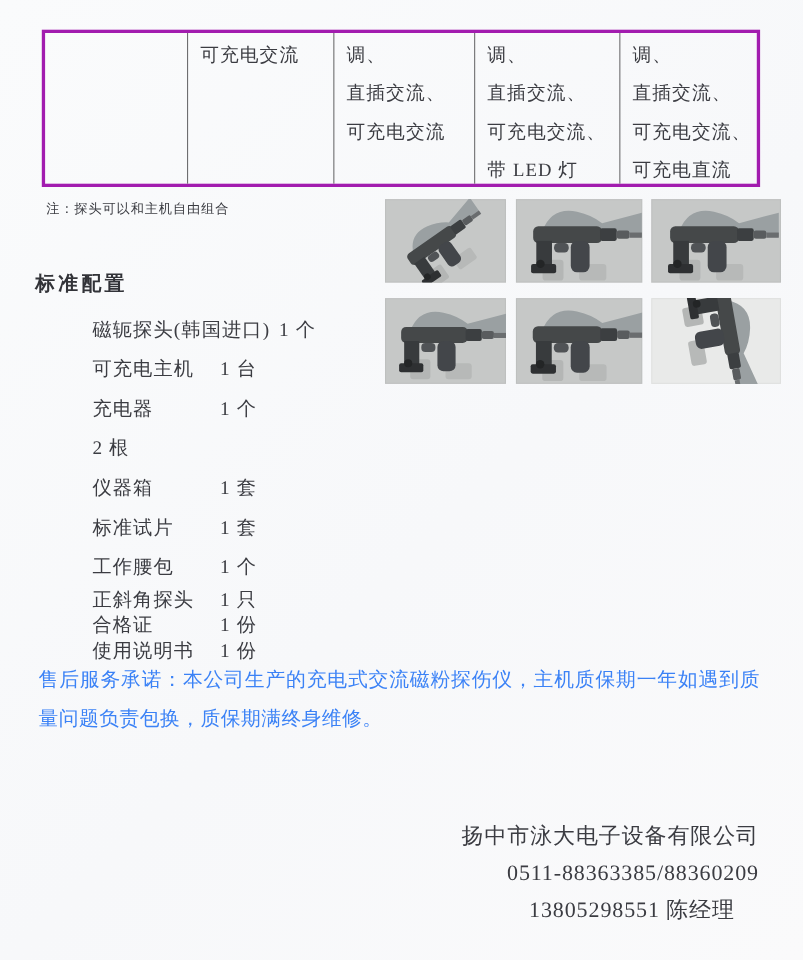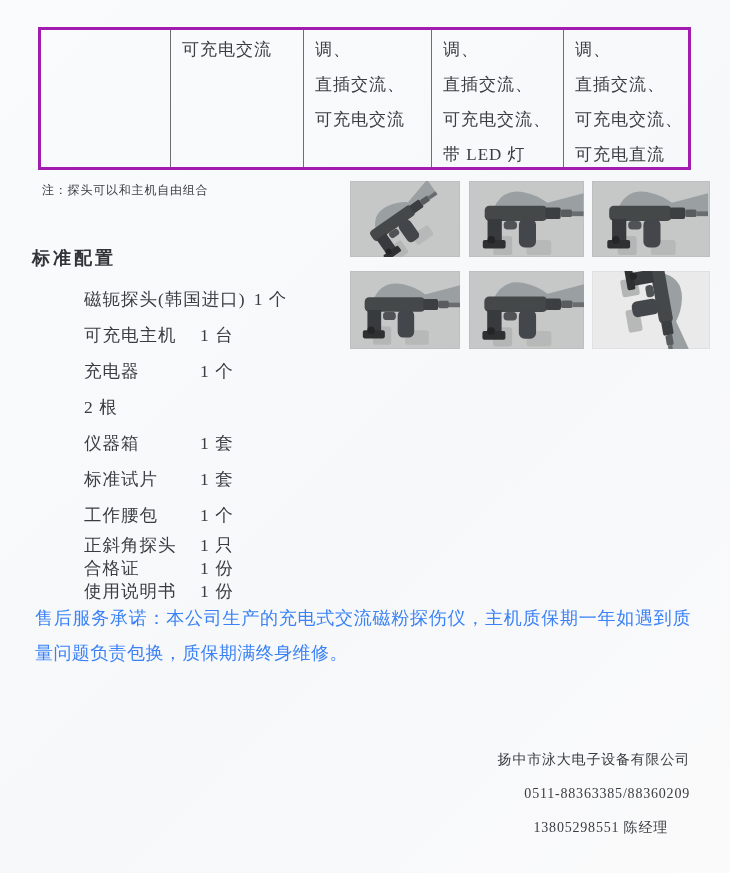--- a/index.html
+++ b/index.html
@@ -64,21 +64,21 @@
   
   .after-sales{
     position:absolute;left:35px;top:601px;width:656px;
     font-size:18px;line-height:34.5px;letter-spacing:0.4px;
     text-align:justify;color:#3b82f6;
   }
 
   
   .contact{
     position:absolute;right:40px;top:743px;width:420px;
-    text-align:right;font-size:14px;line-height:34px;
+    text-align:right;font-size:20px;line-height:34px;
     letter-spacing:0.8px;color:#3b3c42;
   }
   .contact .mobile{padding-right:22px;text-align:right;}
 </style>
 </head>
 <body>
 
 <div class="doc">
 
   <div class="spec-table">

